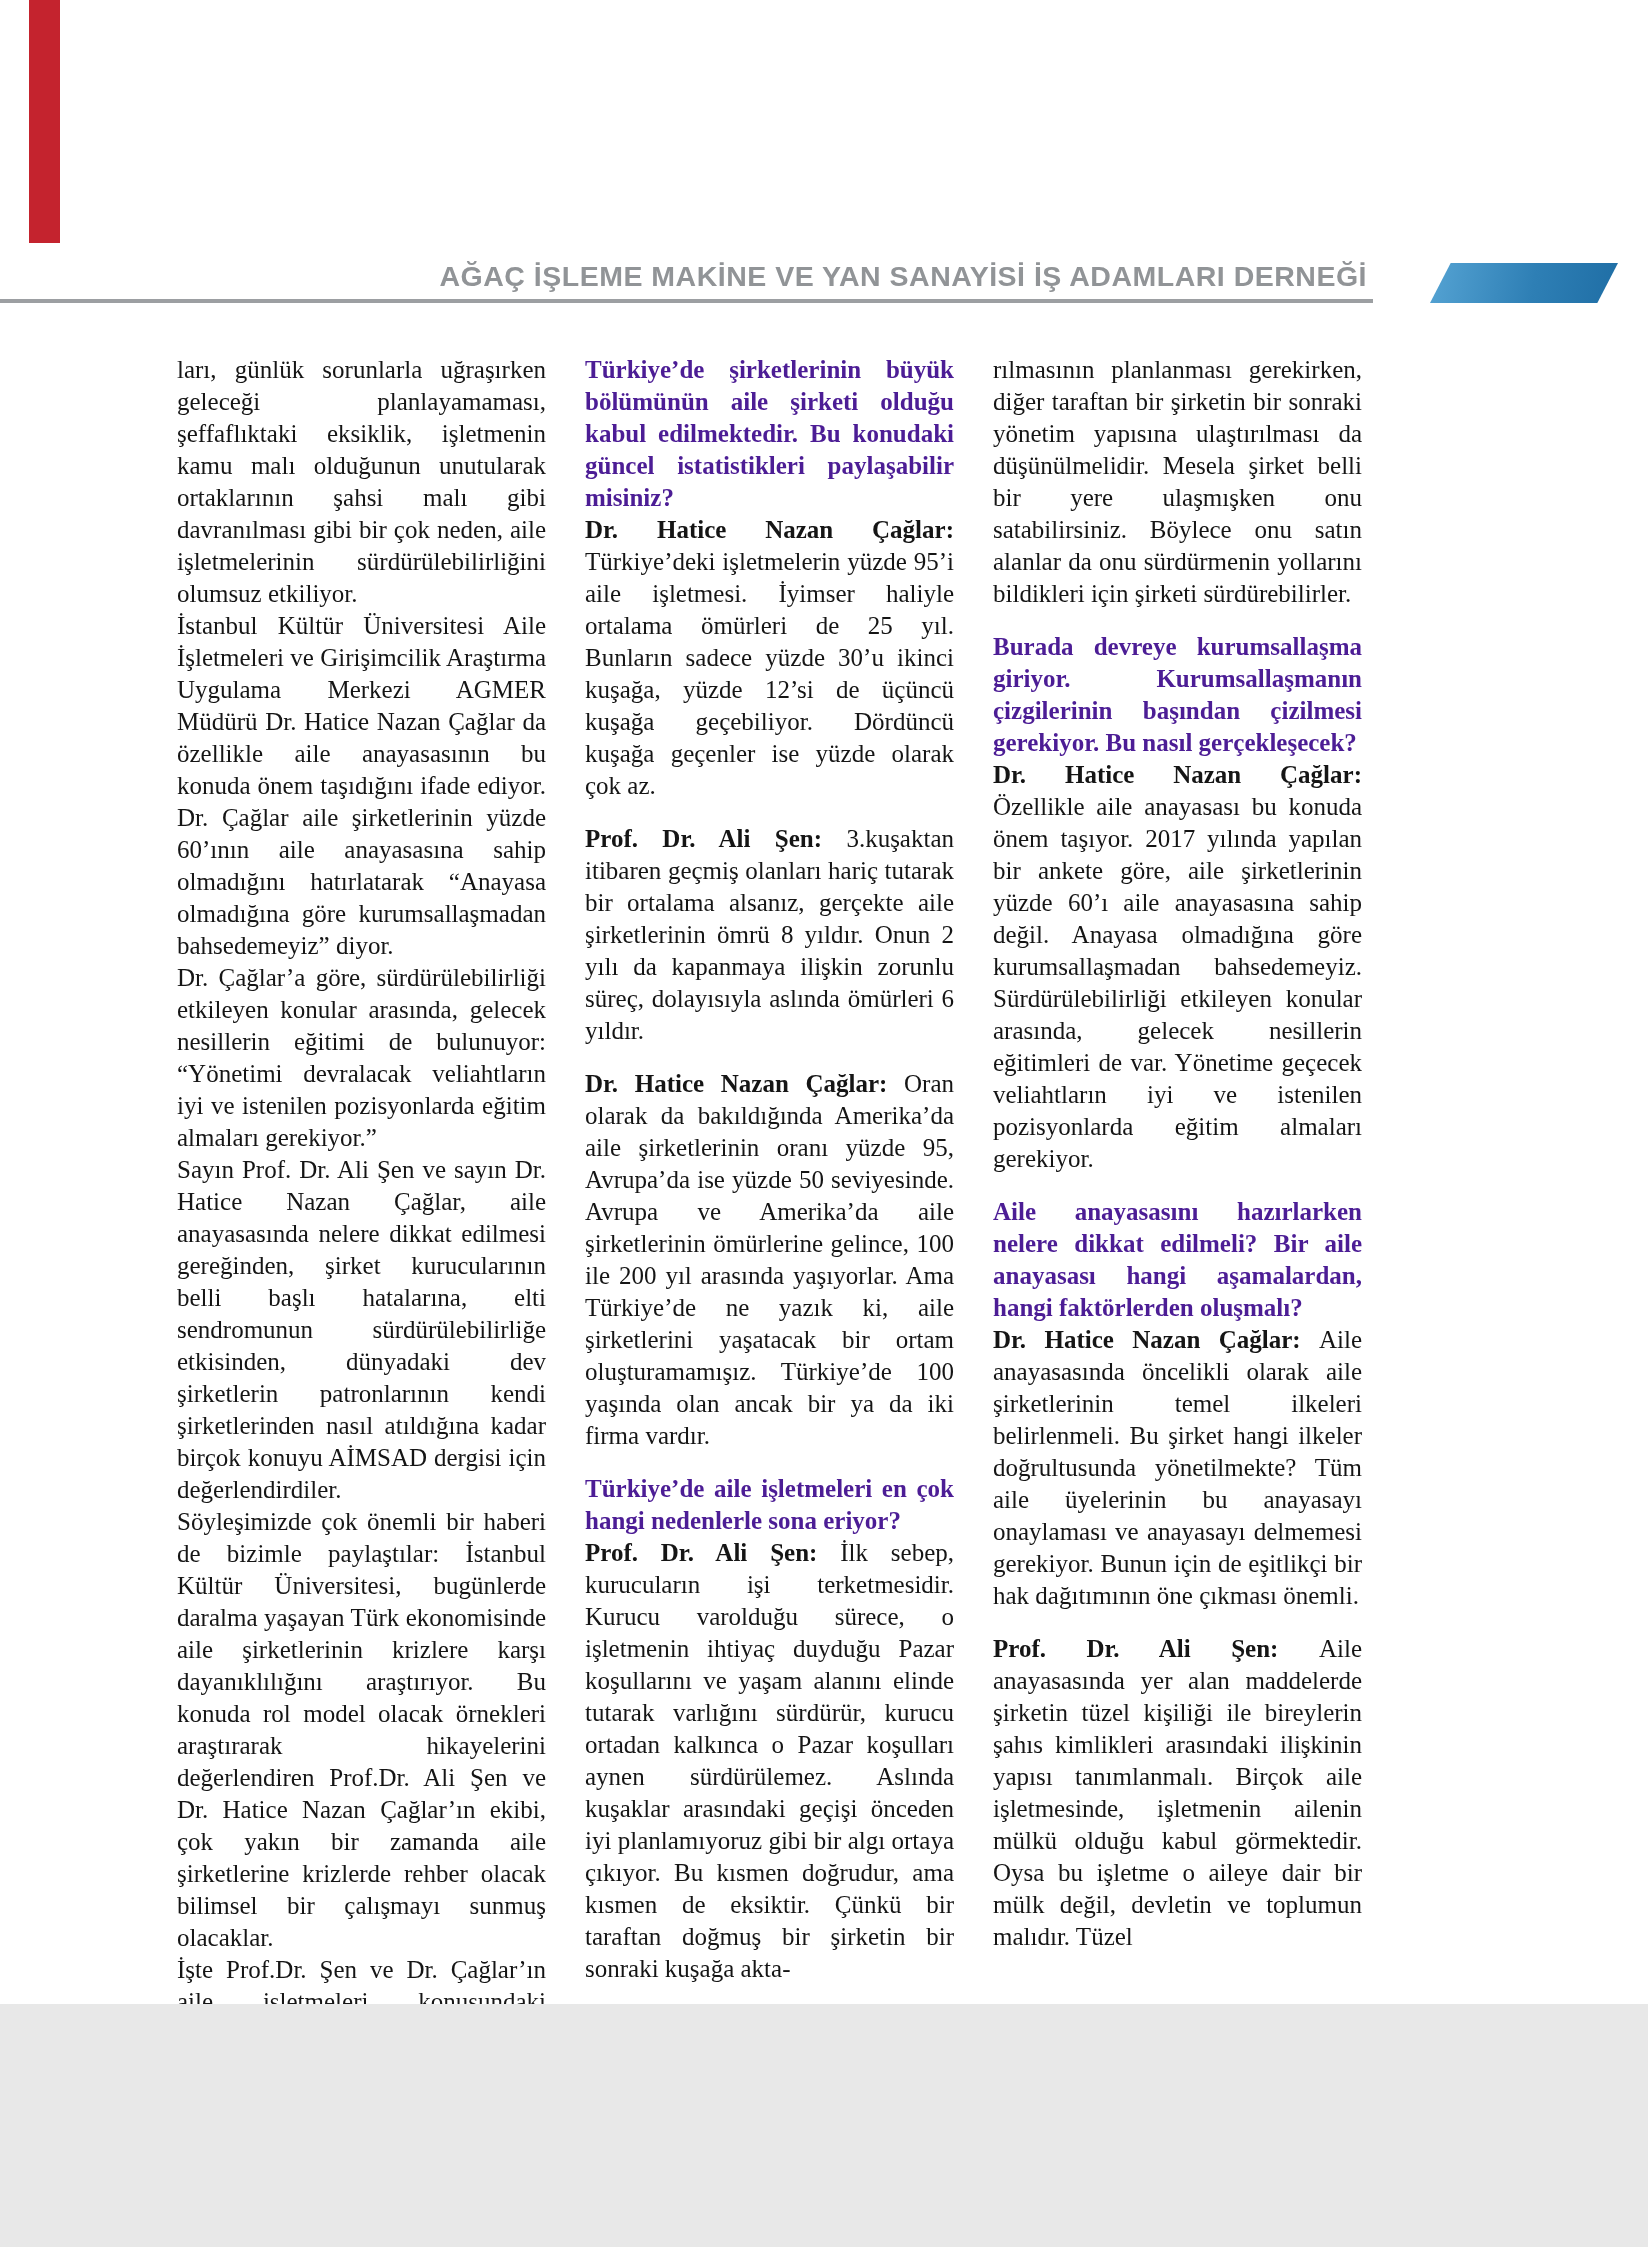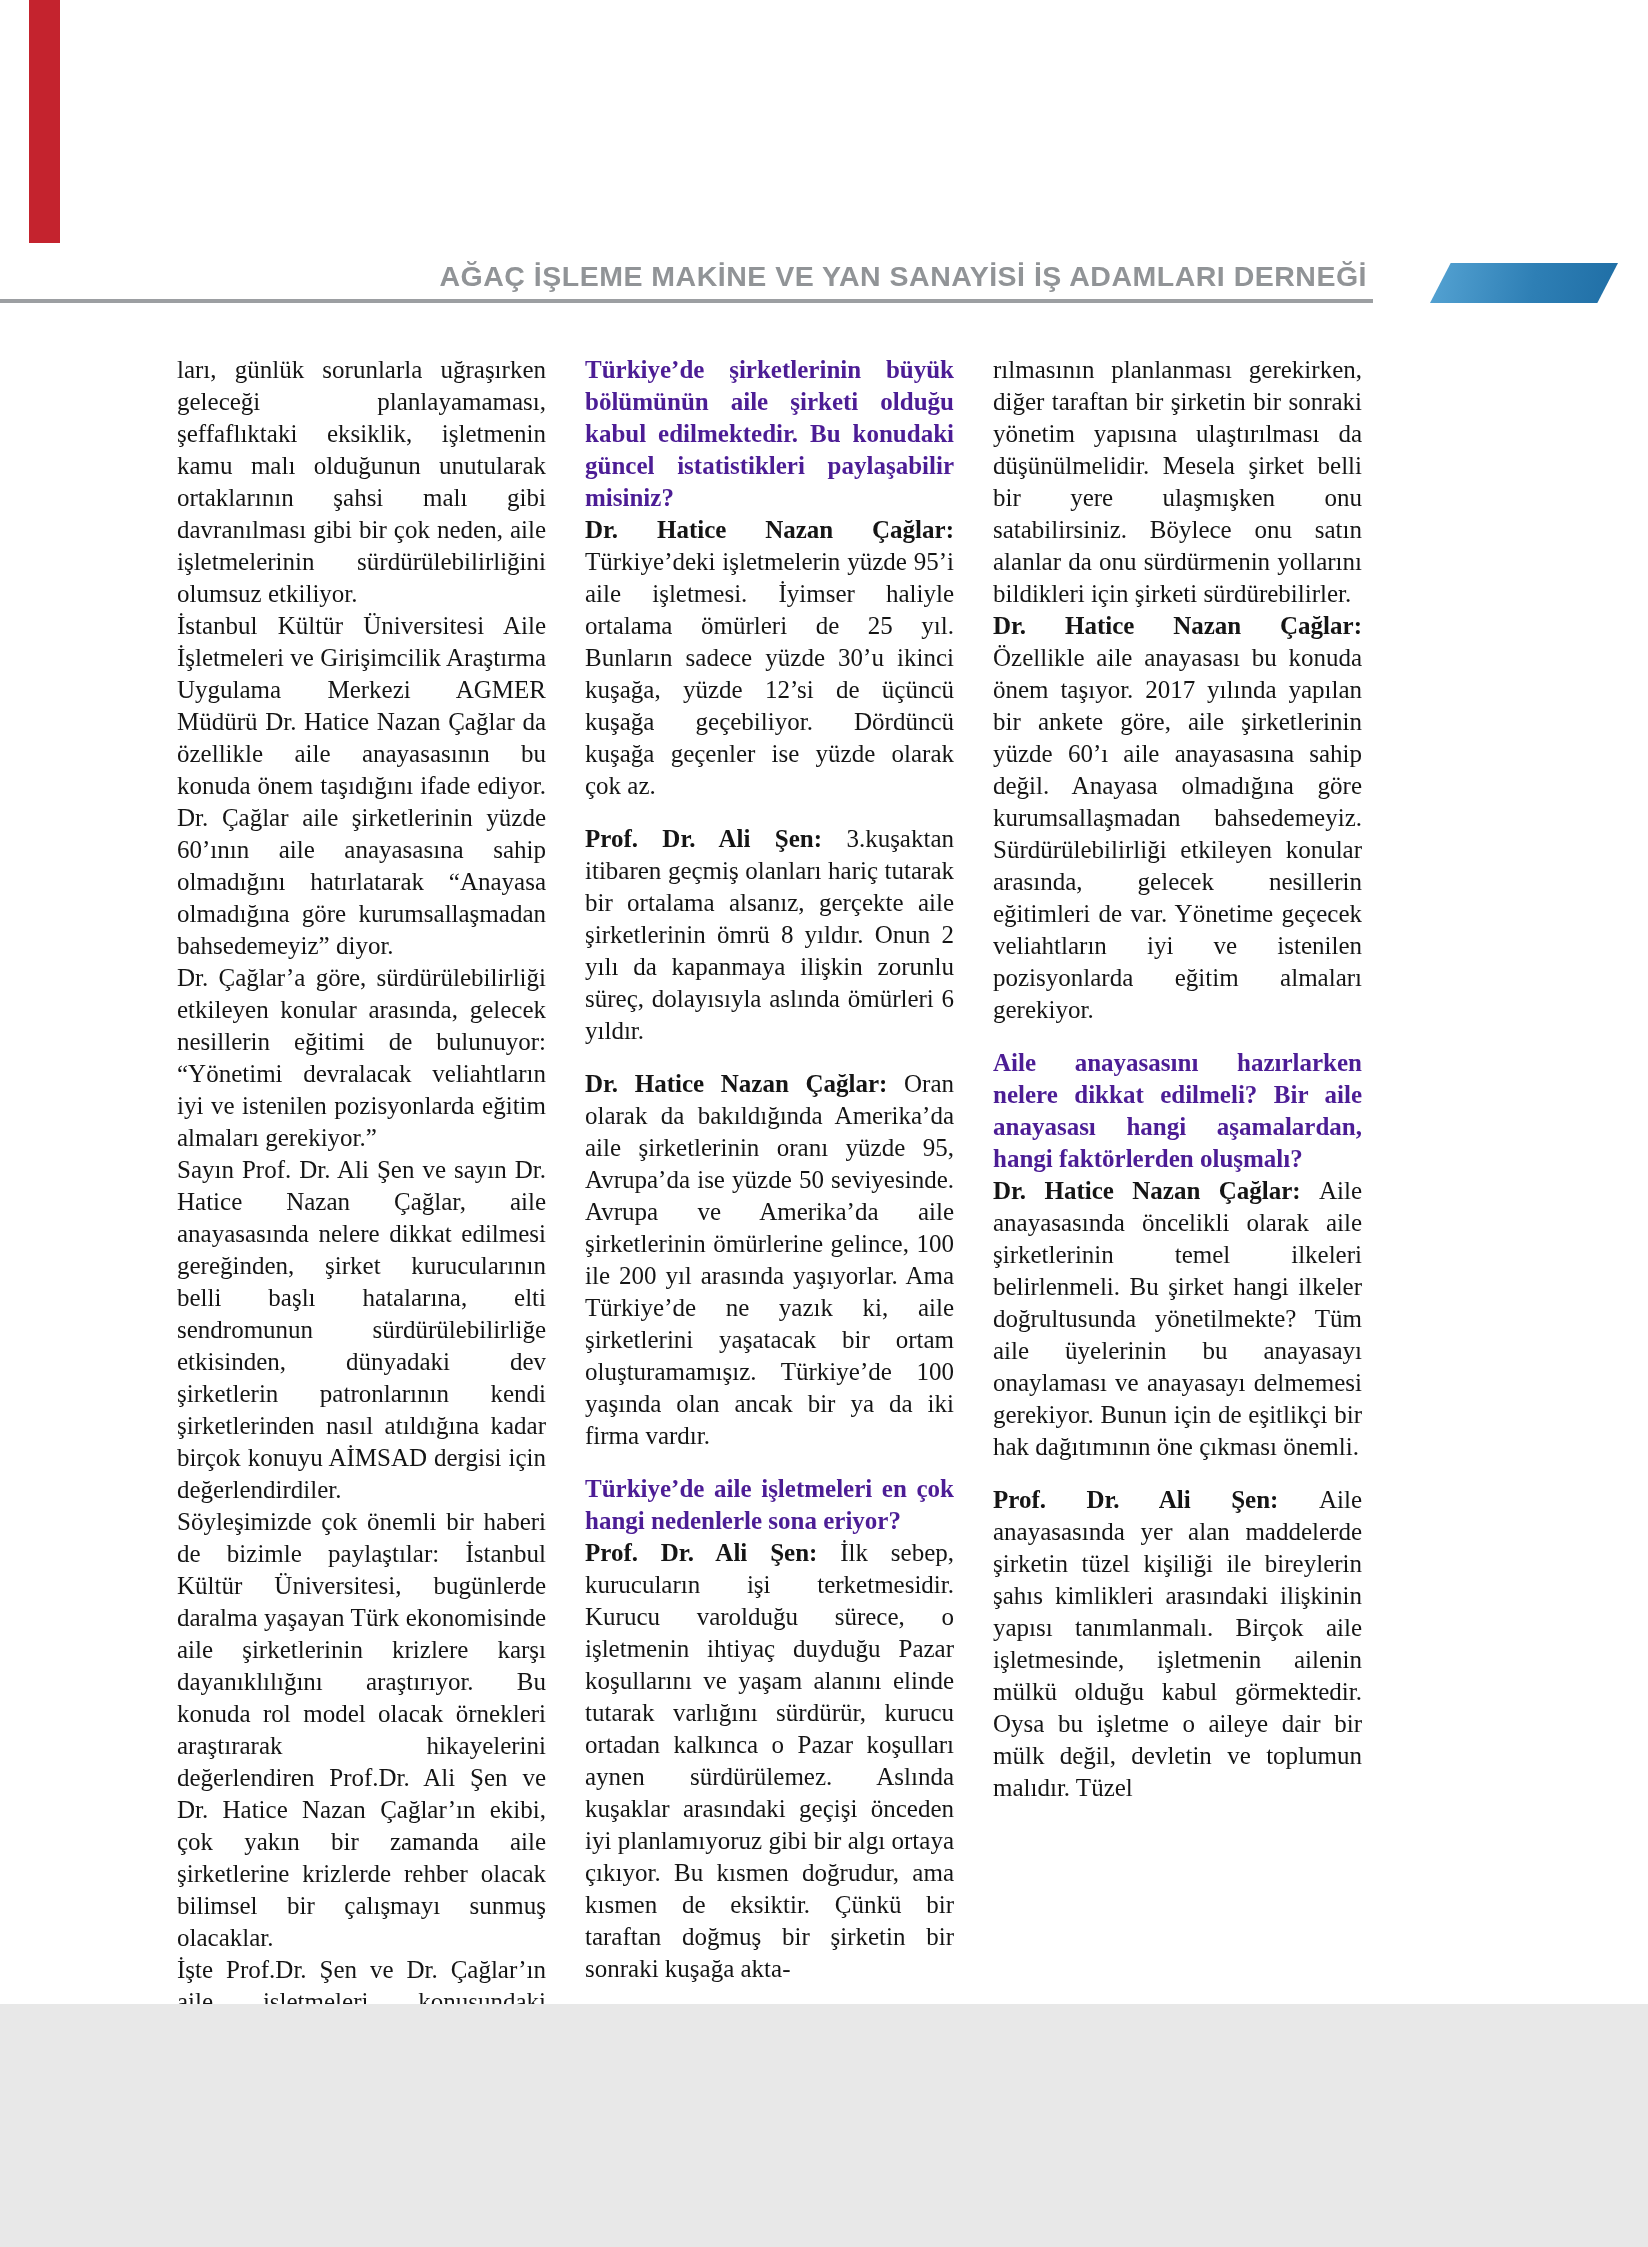--- a/index.html
+++ b/index.html
@@ -83,20 +83,21 @@
     <div class="col">
         <p class="q">Türkiye’de şirketlerinin büyük bölümünün aile şirketi olduğu kabul edilmektedir. Bu konudaki güncel istatistikleri paylaşabilir misiniz?</p>
         <p class="a"><b>Dr. Hatice Nazan Çağlar: </b>Türkiye’deki işletmelerin yüzde 95’i aile işletmesi. İyimser haliyle ortalama ömürleri de 25 yıl. Bunların sadece yüzde 30’u ikinci kuşağa, yüzde 12’si de üçüncü kuşağa geçebiliyor. Dördüncü kuşağa geçenler ise yüzde olarak çok az.</p>
         <p class="a"><b>Prof. Dr. Ali Şen: </b>3.kuşaktan itibaren geçmiş olanları hariç tutarak bir ortalama alsanız, gerçekte aile şirketlerinin ömrü 8 yıldır. Onun 2 yılı da kapanmaya ilişkin zorunlu süreç, dolayısıyla aslında ömürleri 6 yıldır.</p>
         <p class="a"><b>Dr. Hatice Nazan Çağlar: </b>Oran olarak da bakıldığında Amerika’da aile şirketlerinin oranı yüzde 95, Avrupa’da ise yüzde 50 seviyesinde. Avrupa ve Amerika’da aile şirketlerinin ömürlerine gelince, 100 ile 200 yıl arasında yaşıyorlar. Ama Türkiye’de ne yazık ki, aile şirketlerini yaşatacak bir ortam oluşturamamışız. Türkiye’de 100 yaşında olan ancak bir ya da iki firma vardır.</p>
         <p class="q">Türkiye’de aile işletmeleri en çok hangi nedenlerle sona eriyor?</p>
         <p class="a"><b>Prof. Dr. Ali Şen: </b>İlk sebep, kurucuların işi terketmesidir. Kurucu varolduğu sürece, o işletmenin ihtiyaç duyduğu Pazar koşullarını ve yaşam alanını elinde tutarak varlığını sürdürür, kurucu ortadan kalkınca o Pazar koşulları aynen sürdürülemez. Aslında kuşaklar arasındaki geçişi önceden iyi planlamıyoruz gibi bir algı ortaya çıkıyor. Bu kısmen doğrudur, ama kısmen de eksiktir. Çünkü bir taraftan doğmuş bir şirketin bir sonraki kuşağa akta-</p>
       </div>
     <div class="col">
         <p class="body">rılmasının planlanması gerekirken, diğer taraftan bir şirketin bir sonraki yönetim yapısına ulaştırılması da düşünülmelidir. Mesela şirket belli bir yere ulaşmışken onu satabilirsiniz. Böylece onu satın alanlar da onu sürdürmenin yollarını bildikleri için şirketi sürdürebilirler.</p>
+        <p class="q">Burada devreye kurumsallaşma giriyor. Kurumsallaşmanın çizgilerinin başından çizilmesi gerekiyor. Bu nasıl gerçekleşecek?</p>
         <p class="a"><b>Dr. Hatice Nazan Çağlar: </b>Özellikle aile anayasası bu konuda önem taşıyor. 2017 yılında yapılan bir ankete göre, aile şirketlerinin yüzde 60’ı aile anayasasına sahip değil. Anayasa olmadığına göre kurumsallaşmadan bahsedemeyiz. Sürdürülebilirliği etkileyen konular arasında, gelecek nesillerin eğitimleri de var. Yönetime geçecek veliahtların iyi ve istenilen pozisyonlarda eğitim almaları gerekiyor.</p>
         <p class="q">Aile anayasasını hazırlarken nelere dikkat edilmeli?  Bir aile anayasası hangi aşamalardan, hangi faktörlerden oluşmalı?</p>
         <p class="a"><b>Dr. Hatice Nazan Çağlar: </b>Aile anayasasında öncelikli olarak aile şirketlerinin temel ilkeleri belirlenmeli. Bu şirket hangi ilkeler doğrultusunda yönetilmekte?  Tüm aile üyelerinin bu anayasayı onaylaması ve anayasayı delmemesi gerekiyor. Bunun için de eşitlikçi bir hak dağıtımının öne çıkması önemli.</p>
         <p class="a"><b>Prof. Dr. Ali Şen: </b>Aile anayasasında yer alan maddelerde şirketin tüzel kişiliği ile bireylerin şahıs kimlikleri arasındaki ilişkinin yapısı tanımlanmalı. Birçok aile işletmesinde, işletmenin ailenin mülkü olduğu kabul görmektedir. Oysa bu işletme o aileye dair bir mülk değil, devletin ve toplumun malıdır. Tüzel</p>
       </div>
   </div>
 
   <div class="footer">
     <span class="brand"><span>AİM</span><span class="gray">SAD</span><span>DERGİSİ</span></span>
     <span class="issue">Mart - Nisan 2019</span>

